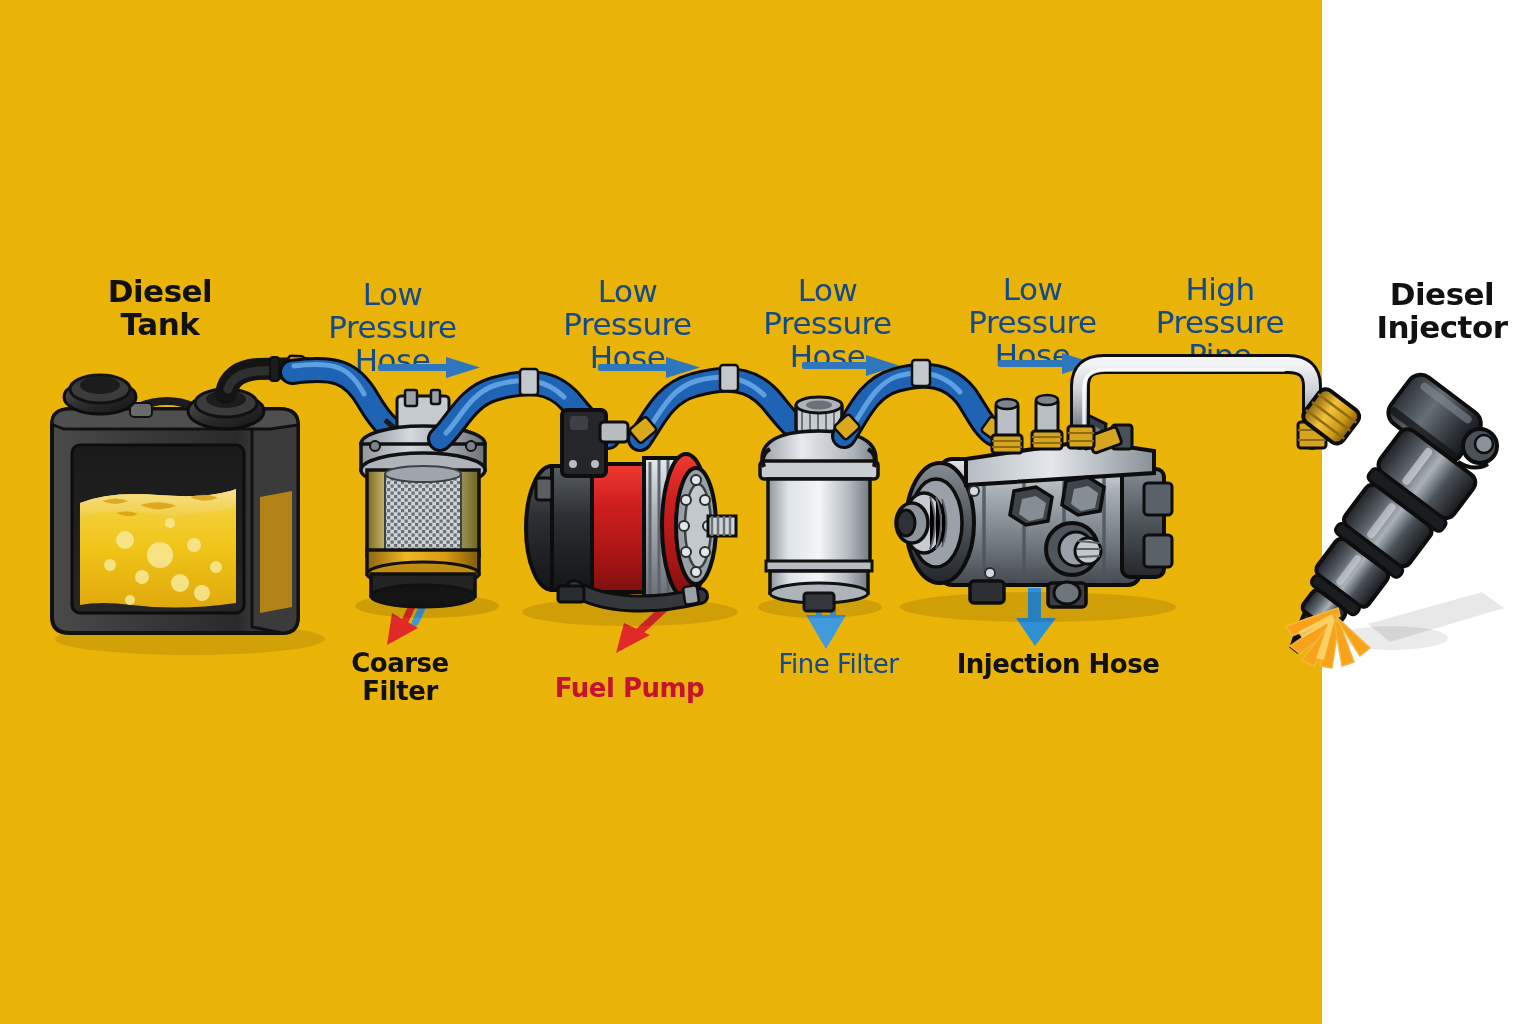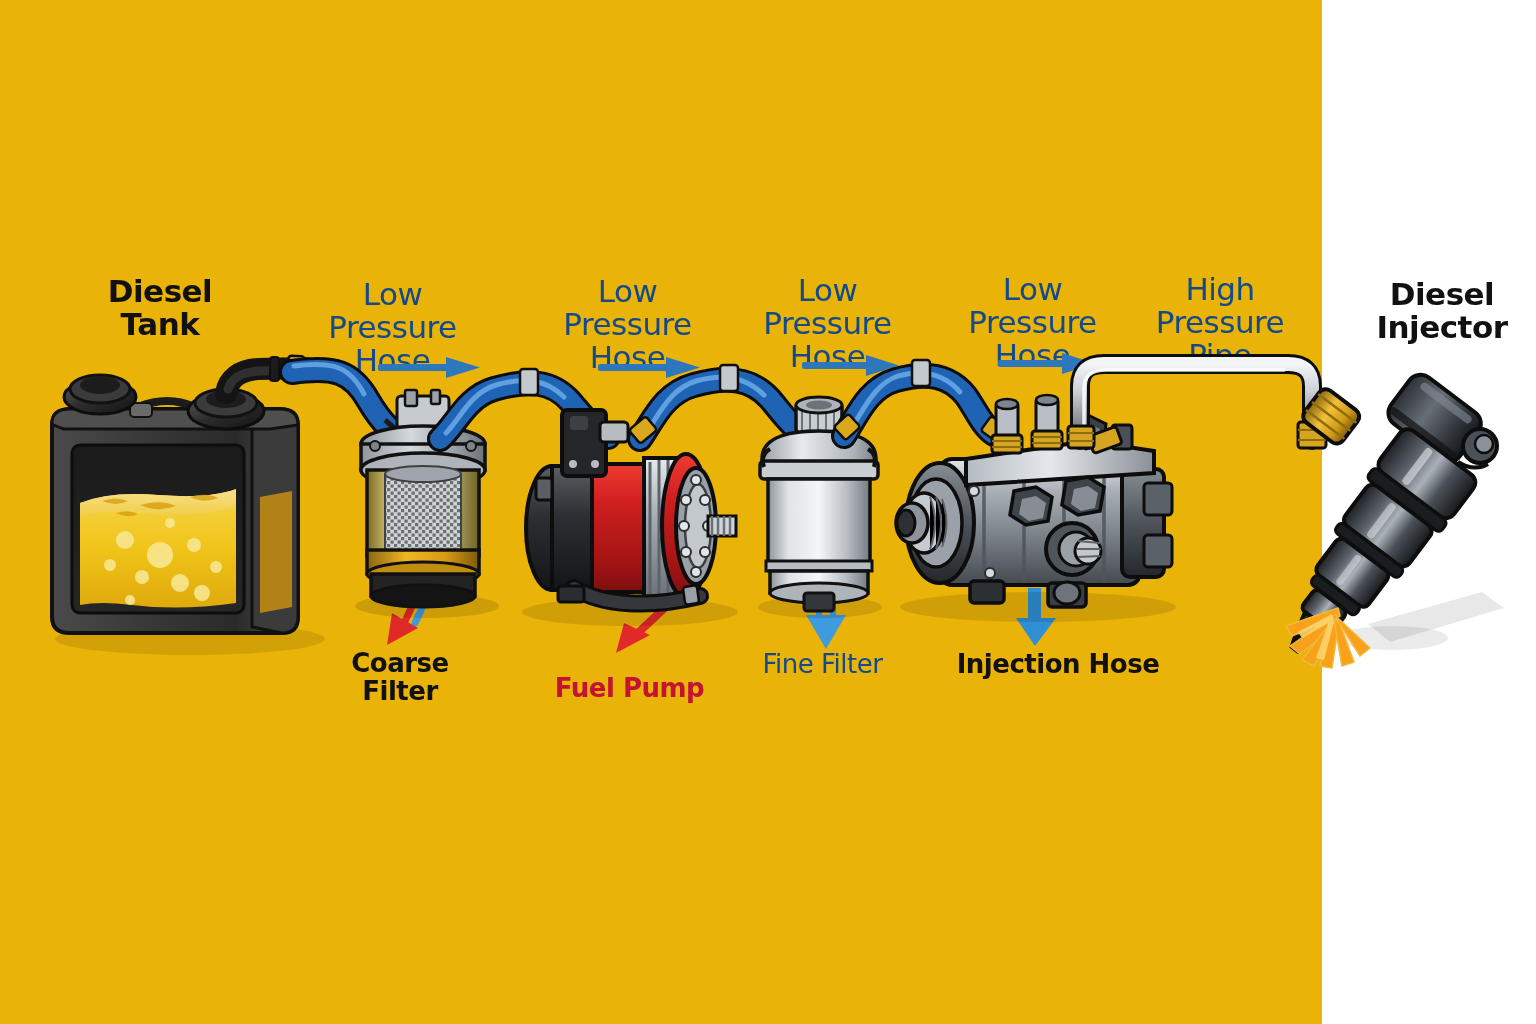--- a/index.html
+++ b/index.html
@@ -33,21 +33,21 @@
   <div class="lbl top navy" style="left:945px;top:273px;width:175px;">Low Pressure
 Hose</div>
   <div class="lbl top navy" style="left:1130px;top:273px;width:180px;">High Pressure
 Pipe</div>
   <div class="lbl top dark" style="left:1362px;top:278px;width:160px;">Diesel
 Injector</div>
 
   <div class="lbl bot dark" style="left:315px;top:650px;width:170px;">Coarse
 Filter</div>
   <div class="lbl bot crimson" style="left:542px;top:651px;width:175px;">Fuel Pump</div>
-  <div class="lbl bot navy" style="left:740px;top:651px;width:165px;">Fine Filter</div>
+  <div class="lbl bot navy" style="left:756px;top:651px;width:165px;">Fine Filter</div>
   <div class="lbl bot dark" style="left:938px;top:651px;width:240px;">Injection Hose</div>
 
   <div class="comp" style="left:378px;top:355px;">
     <svg width="105" height="26" viewBox="0 0 105 26">
         <g fill="#2e77bc">
           <rect x="0" y="9" width="72" height="7" rx="2"></rect>
           <path d="M68 2 L102 12.5 L68 23 Z"></path>
         </g>
       </svg>
   </div>

